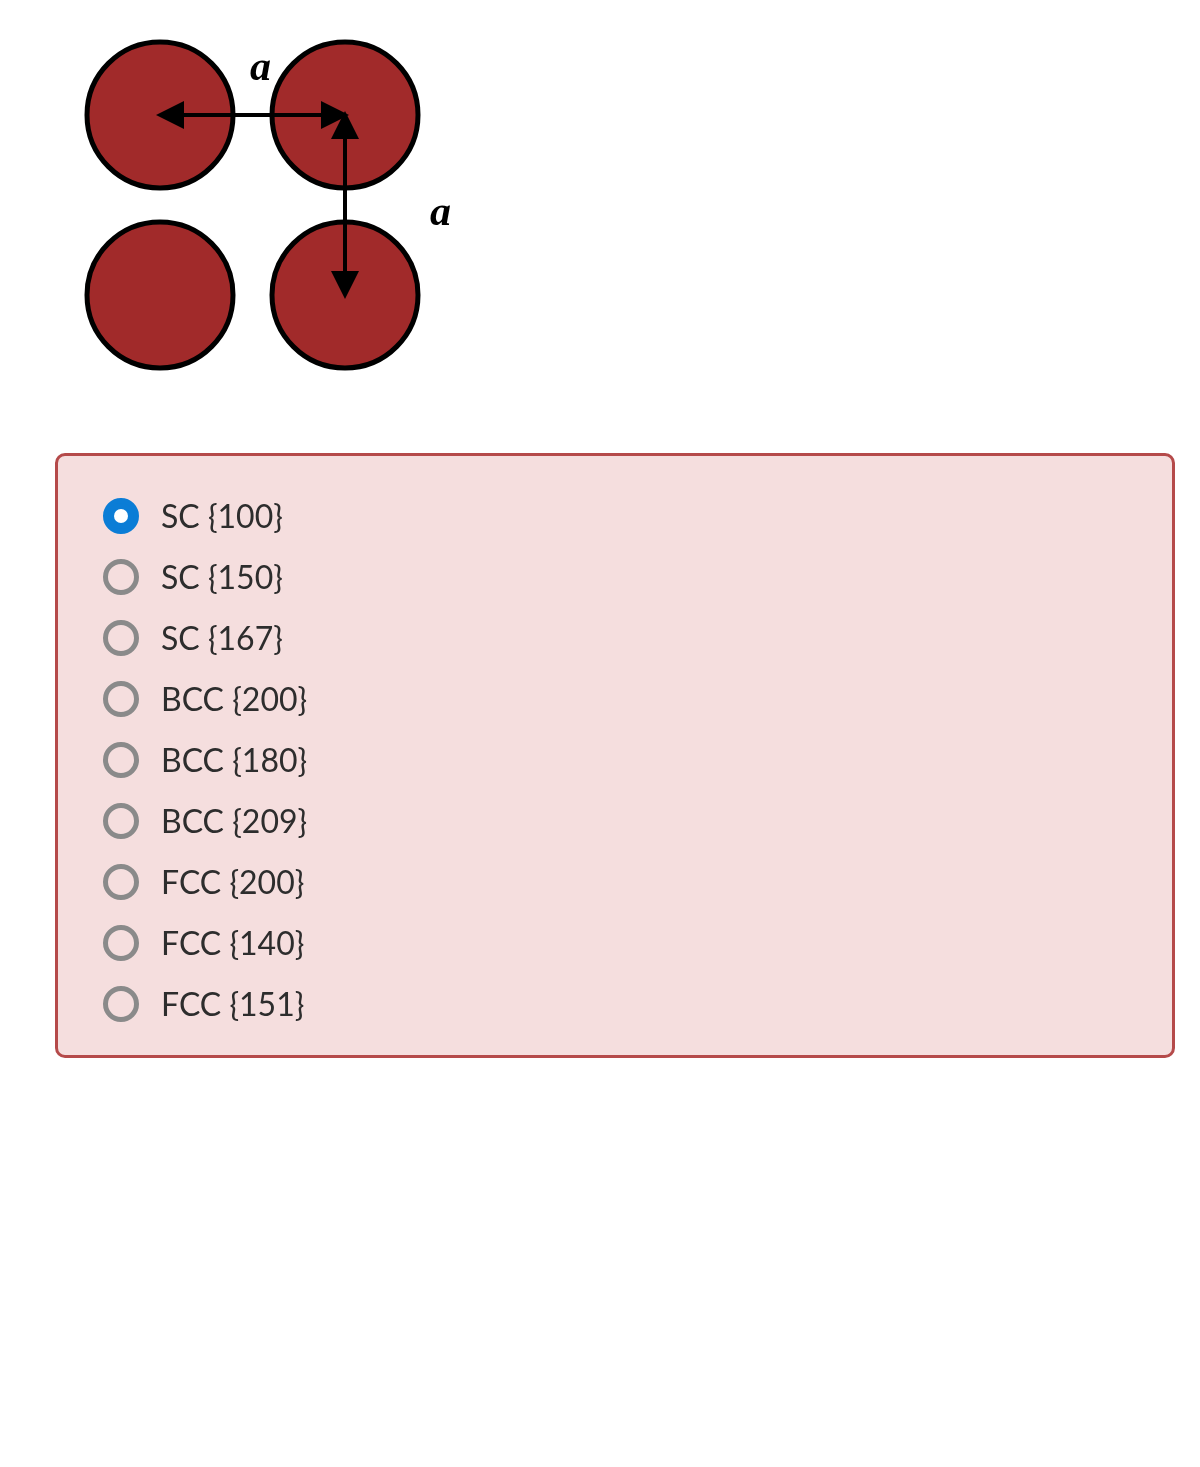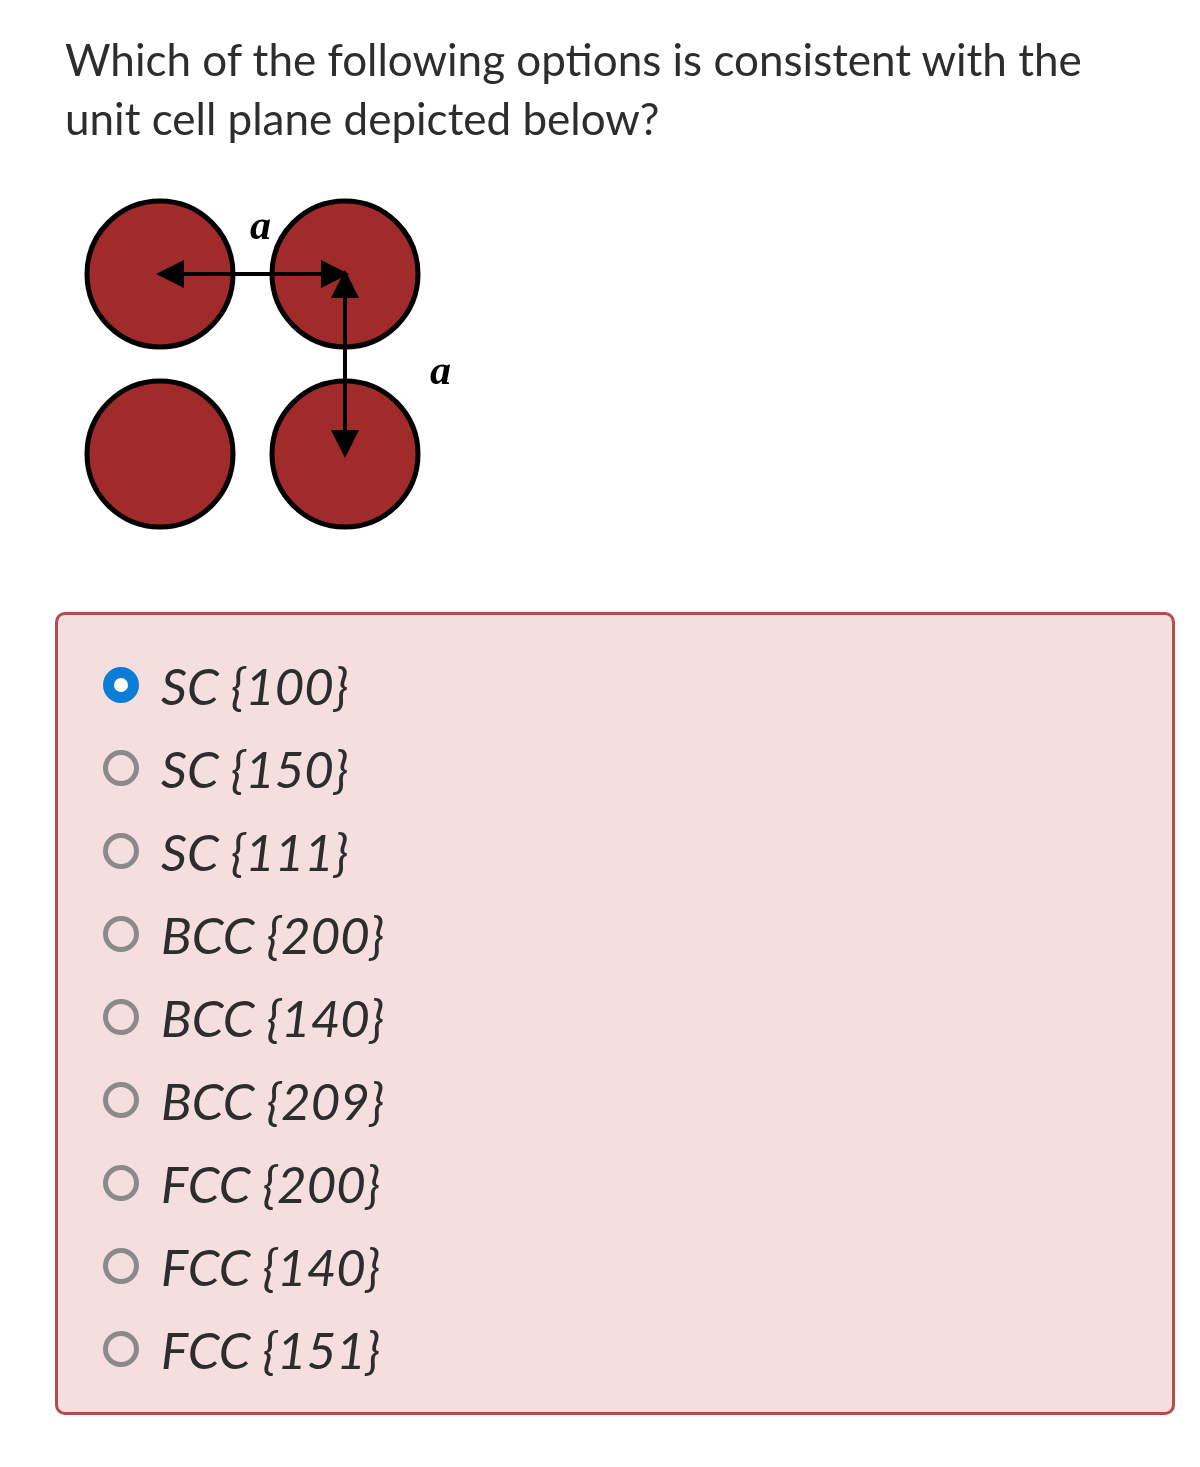--- a/index.html
+++ b/index.html
@@ -52,30 +52,28 @@
     background: #0b7dd6;
   }
   .radio.selected::after {
     content: "";
     width: 14px;
     height: 14px;
     background: #ffffff;
     border-radius: 50%;
   }
   .option-label {
-    font-size: 51px;
+    font-size: 32px;
     color: #2d2d2d;
-    font-style: italic;
   }
 </style>
 </head>
 <body>
 
 <div class="question-wrap">
-  <div class="question-text">Which of the following options is consistent with the unit cell plane depicted below?</div>
 
   <div class="diagram-zone">
     <svg width="400" height="350" viewBox="0 0 400 350">
 
       <circle cx="85" cy="85" r="73" fill="#a12a2a" stroke="#000" stroke-width="5"></circle>
       <circle cx="270" cy="85" r="73" fill="#a12a2a" stroke="#000" stroke-width="5"></circle>
       <circle cx="85" cy="265" r="73" fill="#a12a2a" stroke="#000" stroke-width="5"></circle>
       <circle cx="270" cy="265" r="73" fill="#a12a2a" stroke="#000" stroke-width="5"></circle>
 
       <defs>
@@ -98,29 +96,29 @@
   <div class="option-row">
     <span class="radio selected"></span>
     <span class="option-label">SC {100}</span>
   </div>
   <div class="option-row">
     <span class="radio"></span>
     <span class="option-label">SC {150}</span>
   </div>
   <div class="option-row">
     <span class="radio"></span>
-    <span class="option-label">SC {111}</span>
+    <span class="option-label">SC {167}</span>
   </div>
   <div class="option-row">
     <span class="radio"></span>
     <span class="option-label">BCC {200}</span>
   </div>
   <div class="option-row">
     <span class="radio"></span>
-    <span class="option-label">BCC {140}</span>
+    <span class="option-label">BCC {180}</span>
   </div>
   <div class="option-row">
     <span class="radio"></span>
     <span class="option-label">BCC {209}</span>
   </div>
   <div class="option-row">
     <span class="radio"></span>
     <span class="option-label">FCC {200}</span>
   </div>
   <div class="option-row">

